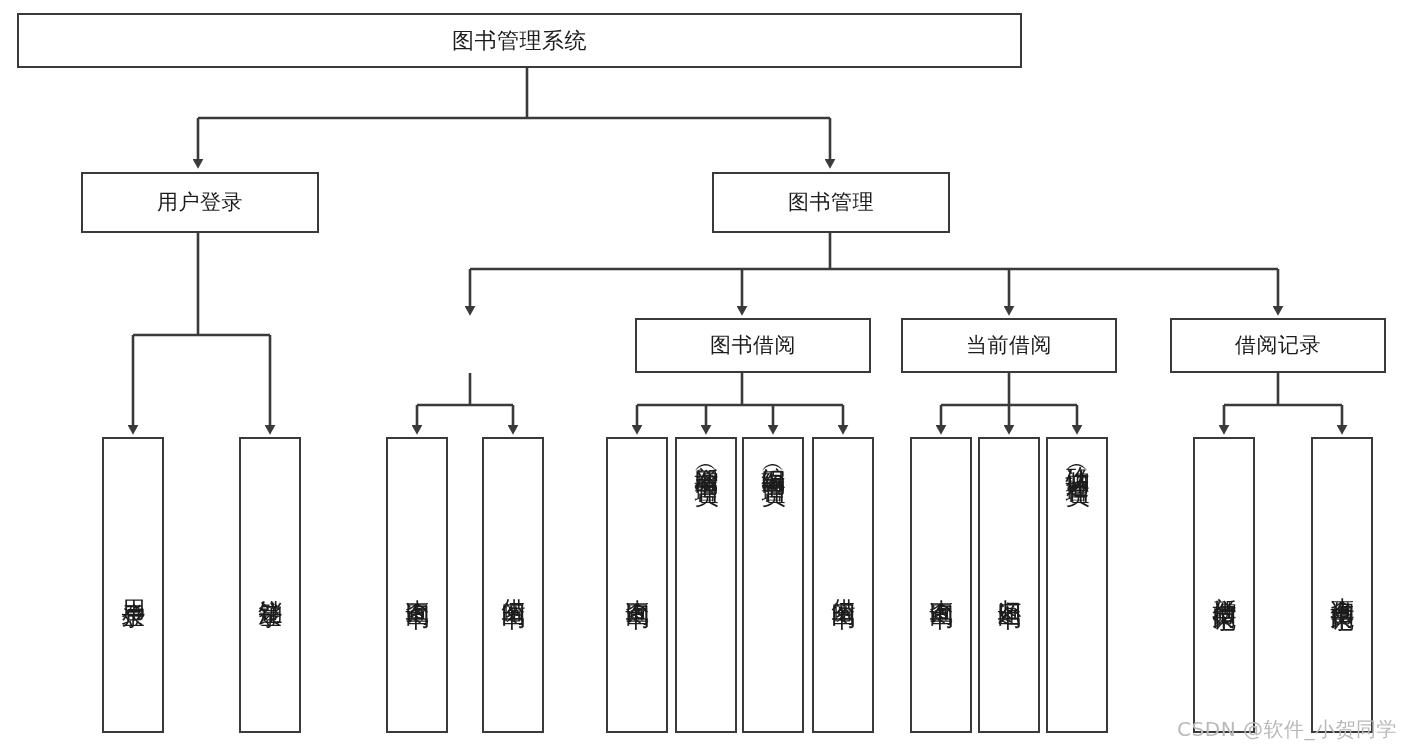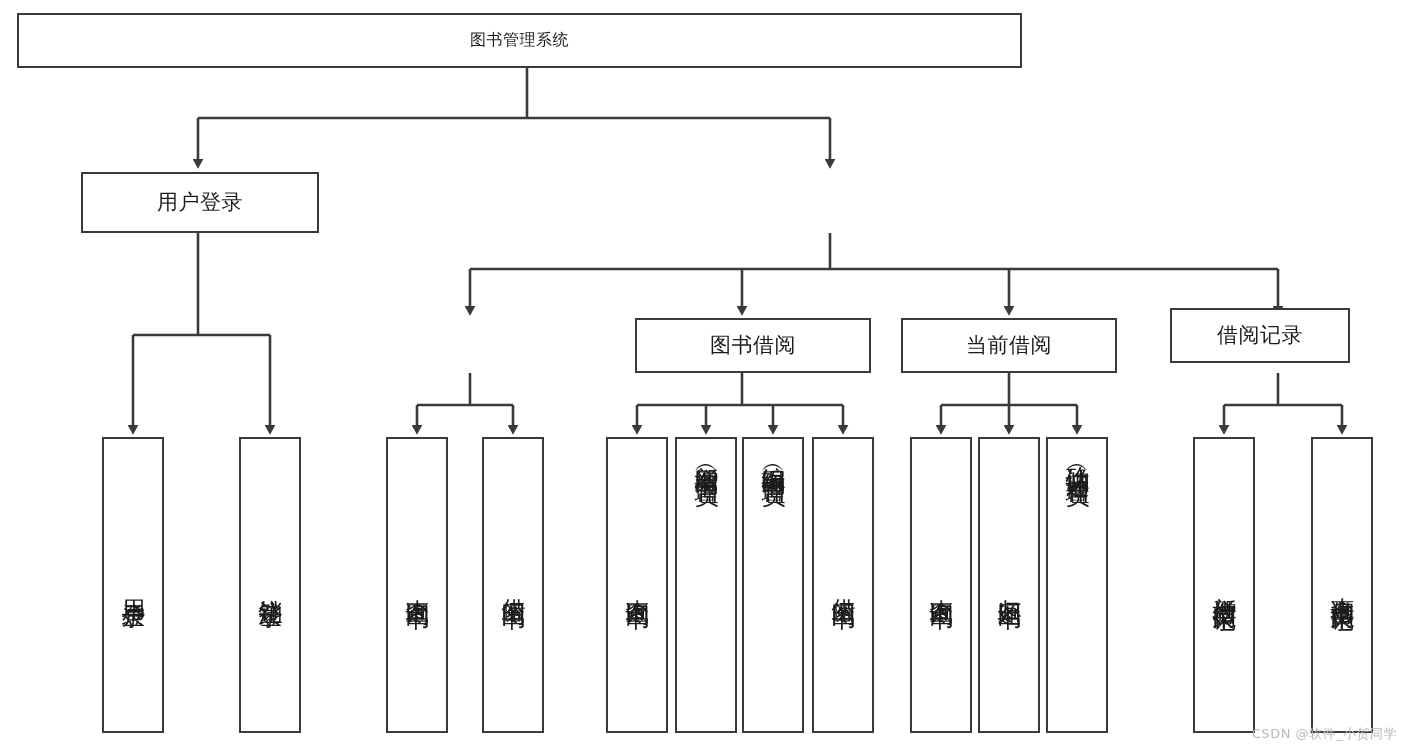--- a/index.html
+++ b/index.html
@@ -40,21 +40,21 @@
     text-align: center;
     line-height: 1.15;
     white-space: nowrap;
   }
   
   .h-node .node-label {
     font-size: 21px;
     letter-spacing: 0.5px;
   }
   .h-node.root .node-label {
-    font-size: 16px;
+    font-size: 22px;
   }
   
   .v-node {
     align-items: flex-start;
     justify-content: center;
     padding-top: 8px;
   }
   .v-node.centered {
     align-items: center;
     padding-top: 0;
@@ -64,21 +64,21 @@
     text-orientation: upright;
     font-size: 24px;
     line-height: 1.05;
     letter-spacing: 2.5px;
     white-space: nowrap;
   }
   .watermark {
     position: absolute;
     right: 8px;
     bottom: 4px;
-    font-size: 13px;
+    font-size: 20px;
     color: #b9b9b9;
     white-space: nowrap;
     letter-spacing: 0.5px;
   }
 </style>
 </head>
 <body>
 
 <div id="canvas">
 
@@ -132,28 +132,31 @@
     </g>
   </svg>
 
   <div class="node h-node root" style="left:17px; top:13px; width:1005px; height:55px;">
     <span class="node-label">图书管理系统</span>
   </div>
 
   <div class="node h-node" style="left:81px; top:172px; width:238px; height:61px;">
     <span class="node-label">用户登录</span>
   </div>
+  <div class="node h-node" style="left:712px; top:172px; width:238px; height:61px;">
+    <span class="node-label">图书管理</span>
+  </div>
 
   <div class="node h-node" style="left:635px; top:318px; width:236px; height:55px;">
     <span class="node-label">图书借阅</span>
   </div>
   <div class="node h-node" style="left:901px; top:318px; width:216px; height:55px;">
     <span class="node-label">当前借阅</span>
   </div>
-  <div class="node h-node" style="left:1170px; top:308px; width:180px; height:55px;">
+  <div class="node h-node" style="left:1170px; top:318px; width:216px; height:55px;">
     <span class="node-label">借阅记录</span>
   </div>
 
   <div class="node v-node centered" style="left:102px; top:437px; width:62px; height:296px;">
     <span class="node-label">用户登录</span>
   </div>
   <div class="node v-node centered" style="left:239px; top:437px; width:62px; height:296px;">
     <span class="node-label">注销登录</span>
   </div>
 

